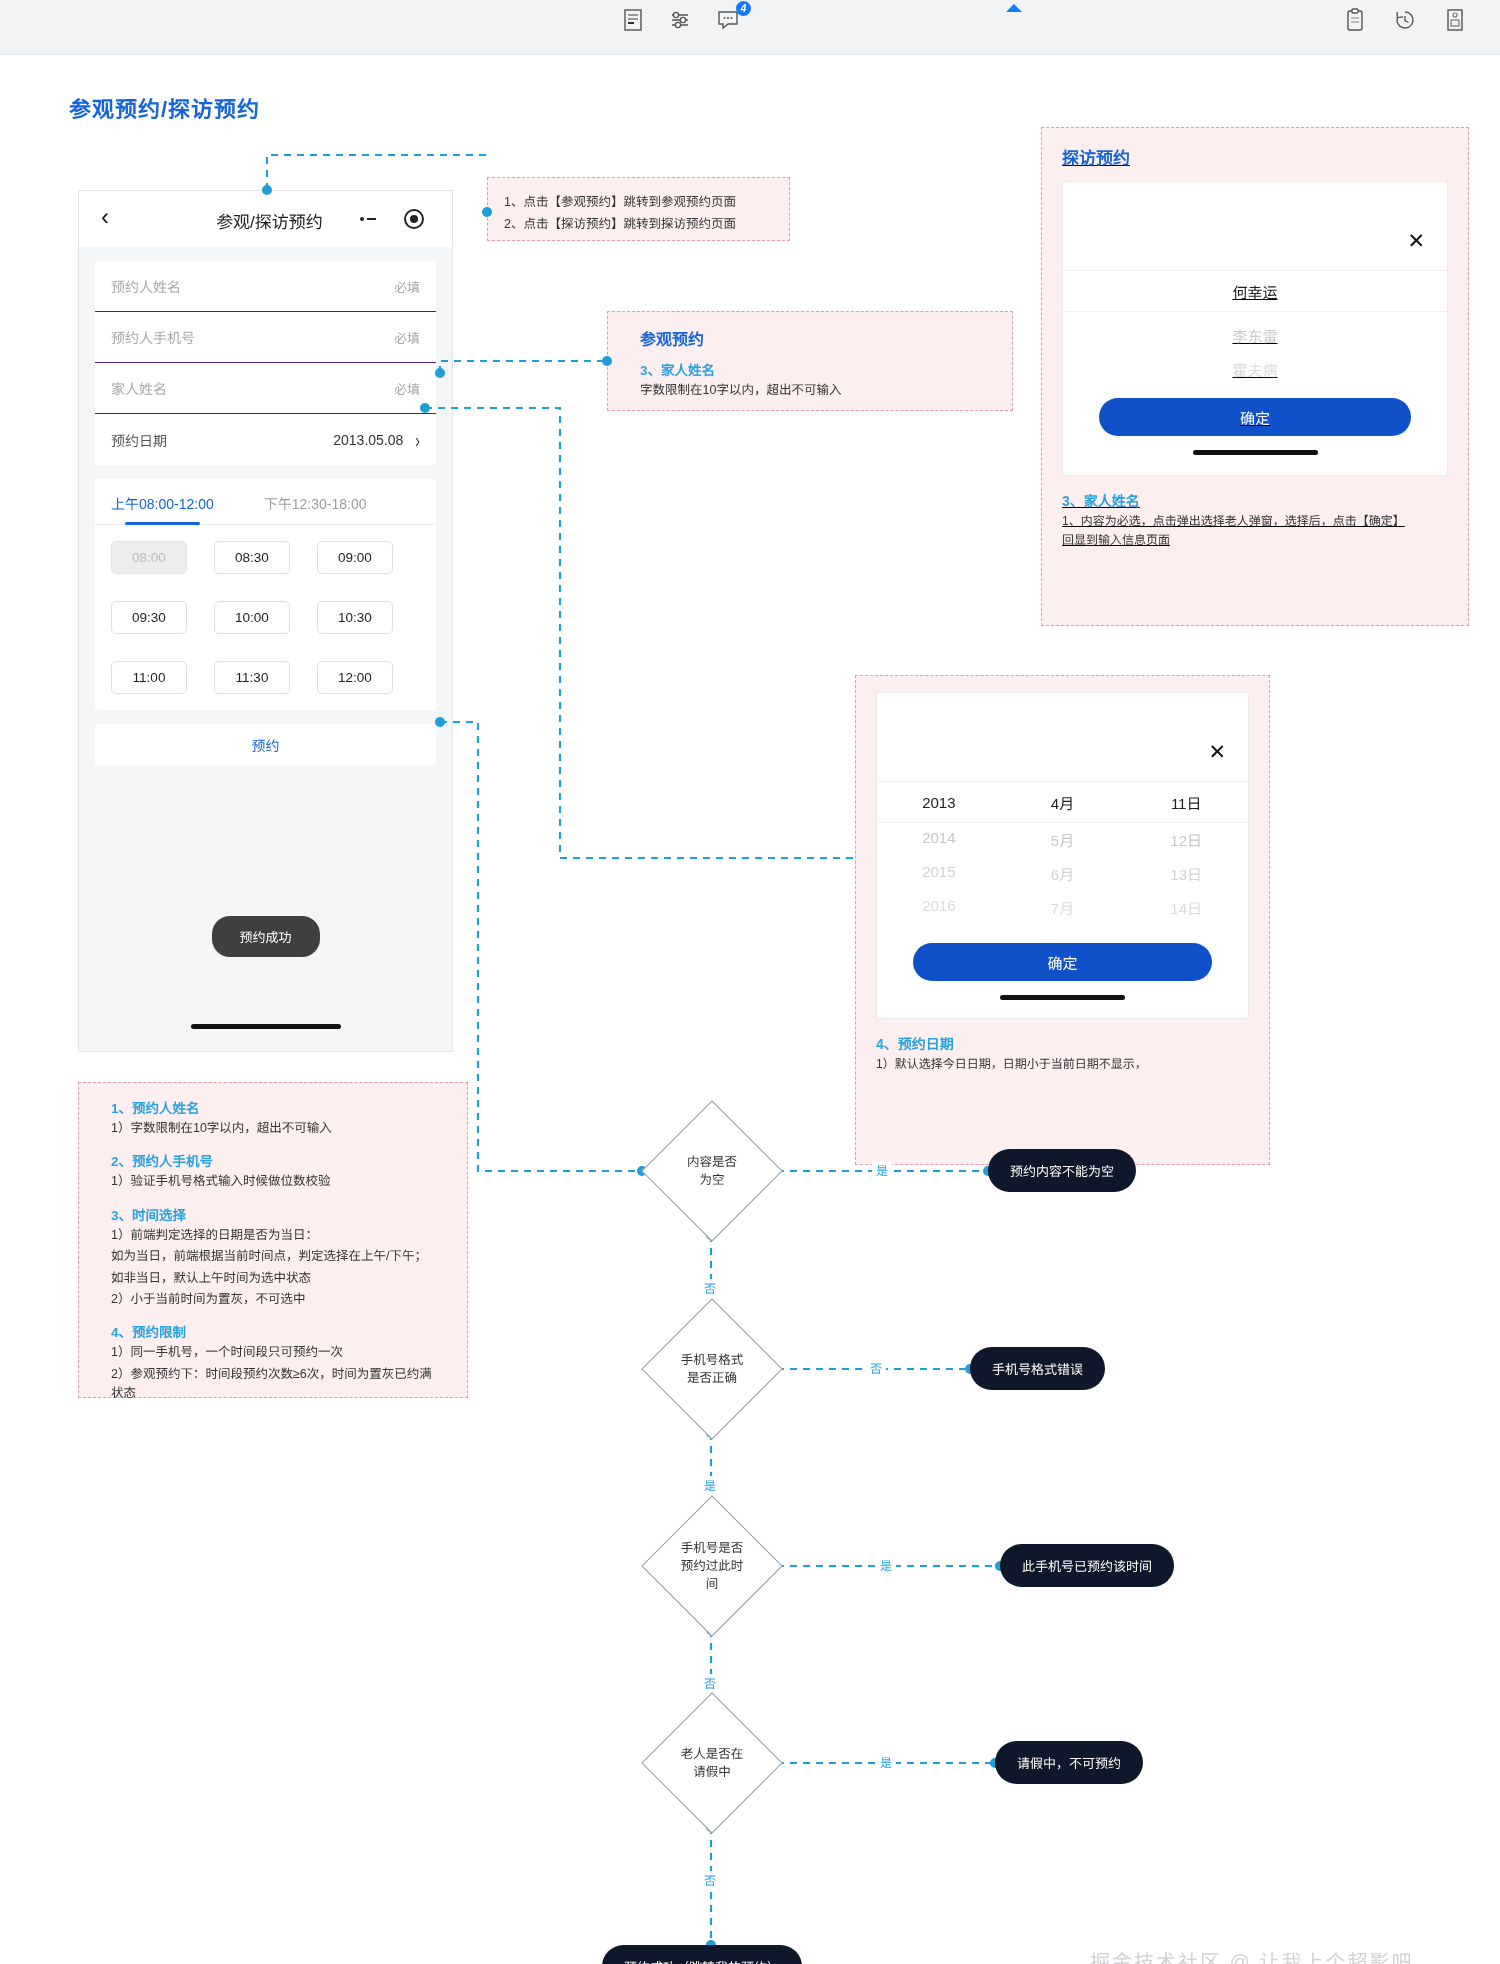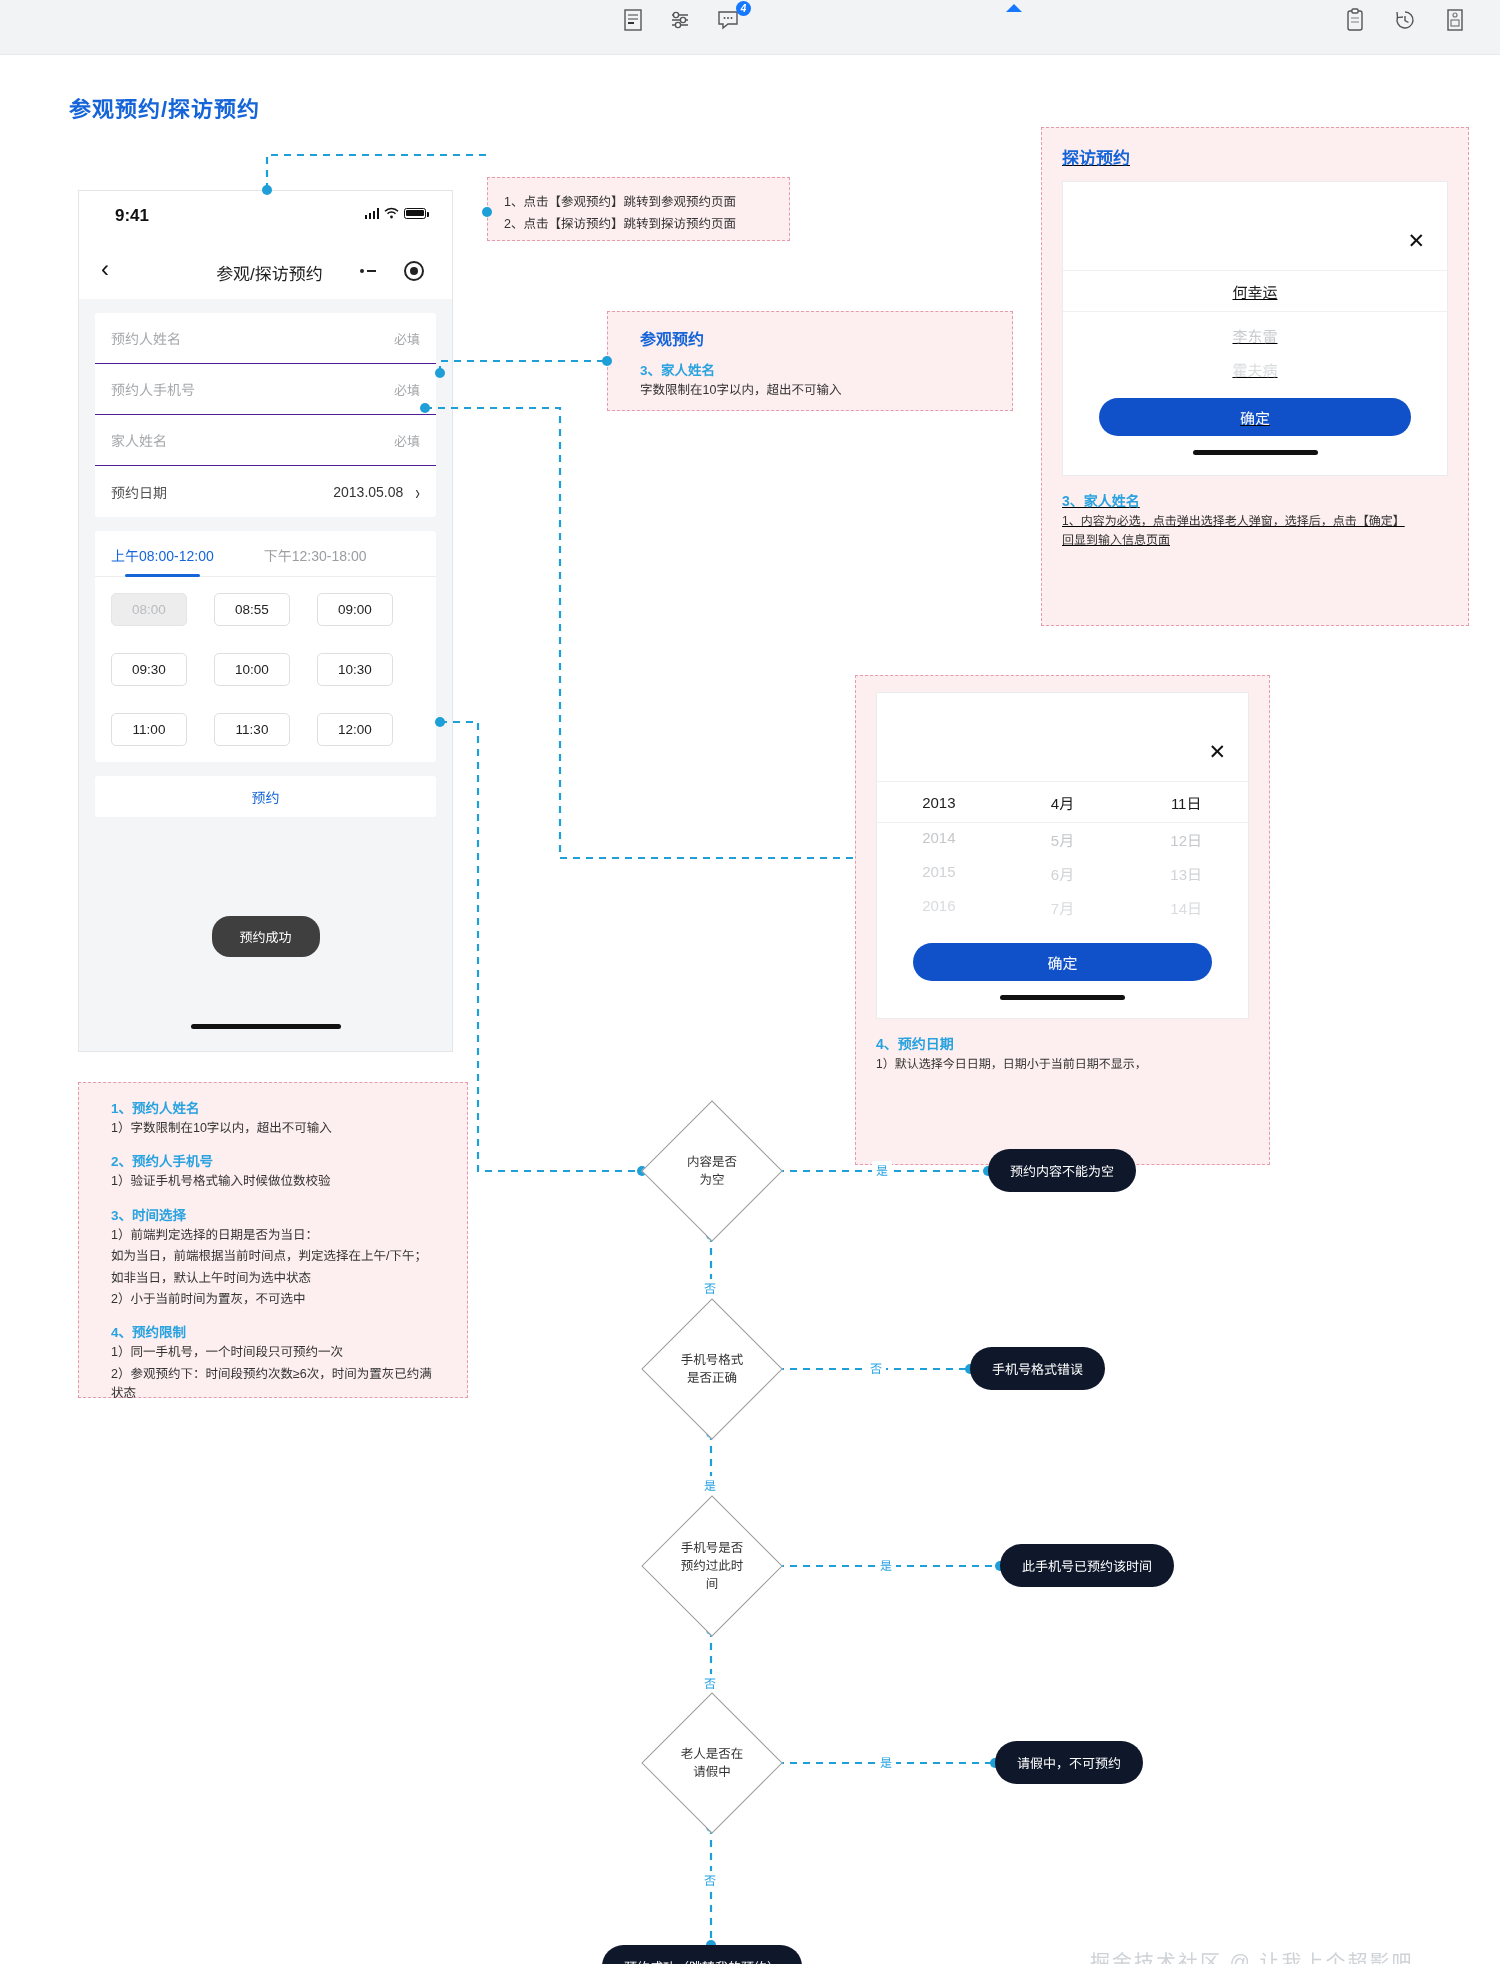--- a/index.html
+++ b/index.html
@@ -240,39 +240,20 @@
     </span>
   </div>
 </div>
 
 <div class="canvas">
 
   <div class="page-title">参观预约/探访预约</div>
 
   <div class="phone">
 
-    <div class="status-bar">
-      <div class="status-time">9:41</div>
-      <div class="status-right">
-        <span class="sig-bars">
-            <i></i>
-            <i></i>
-            <i></i>
-            <i></i>
-          </span>
-        <svg width="15" height="12" viewBox="0 0 15 12">
-          <path d="M1 4.2 a9 9 0 0 1 13 0" fill="none" stroke="#111" stroke-width="1.5"></path>
-          <path d="M3.5 6.7 a5.5 5.5 0 0 1 8 0" fill="none" stroke="#111" stroke-width="1.5"></path>
-          <circle cx="7.5" cy="10" r="1.4" fill="#111"></circle>
-        </svg>
-        <span class="batt">
-            <i></i>
-          </span>
-      </div>
-    </div>
 
     <div class="nav-bar">
       <div class="nav-back">‹</div>
       <div class="nav-title">参观/探访预约</div>
       <div class="nav-dots">
           <b></b>
           <s></s>
         </div>
       <div class="nav-target"></div>
     </div>
@@ -299,21 +280,21 @@
       </div>
     </div>
 
     <div class="slot-card">
       <div class="slot-tabs">
         <div class="slot-tab active">上午08:00-12:00</div>
         <div class="slot-tab">下午12:30-18:00</div>
       </div>
       <div class="slot-grid">
         <div class="slot disabled">08:00</div>
-        <div class="slot">08:55</div>
+        <div class="slot">08:30</div>
         <div class="slot">09:00</div>
         <div class="slot">09:30</div>
         <div class="slot">10:00</div>
         <div class="slot">10:30</div>
         <div class="slot">11:00</div>
         <div class="slot">11:30</div>
         <div class="slot">12:00</div>
       </div>
     </div>
 

